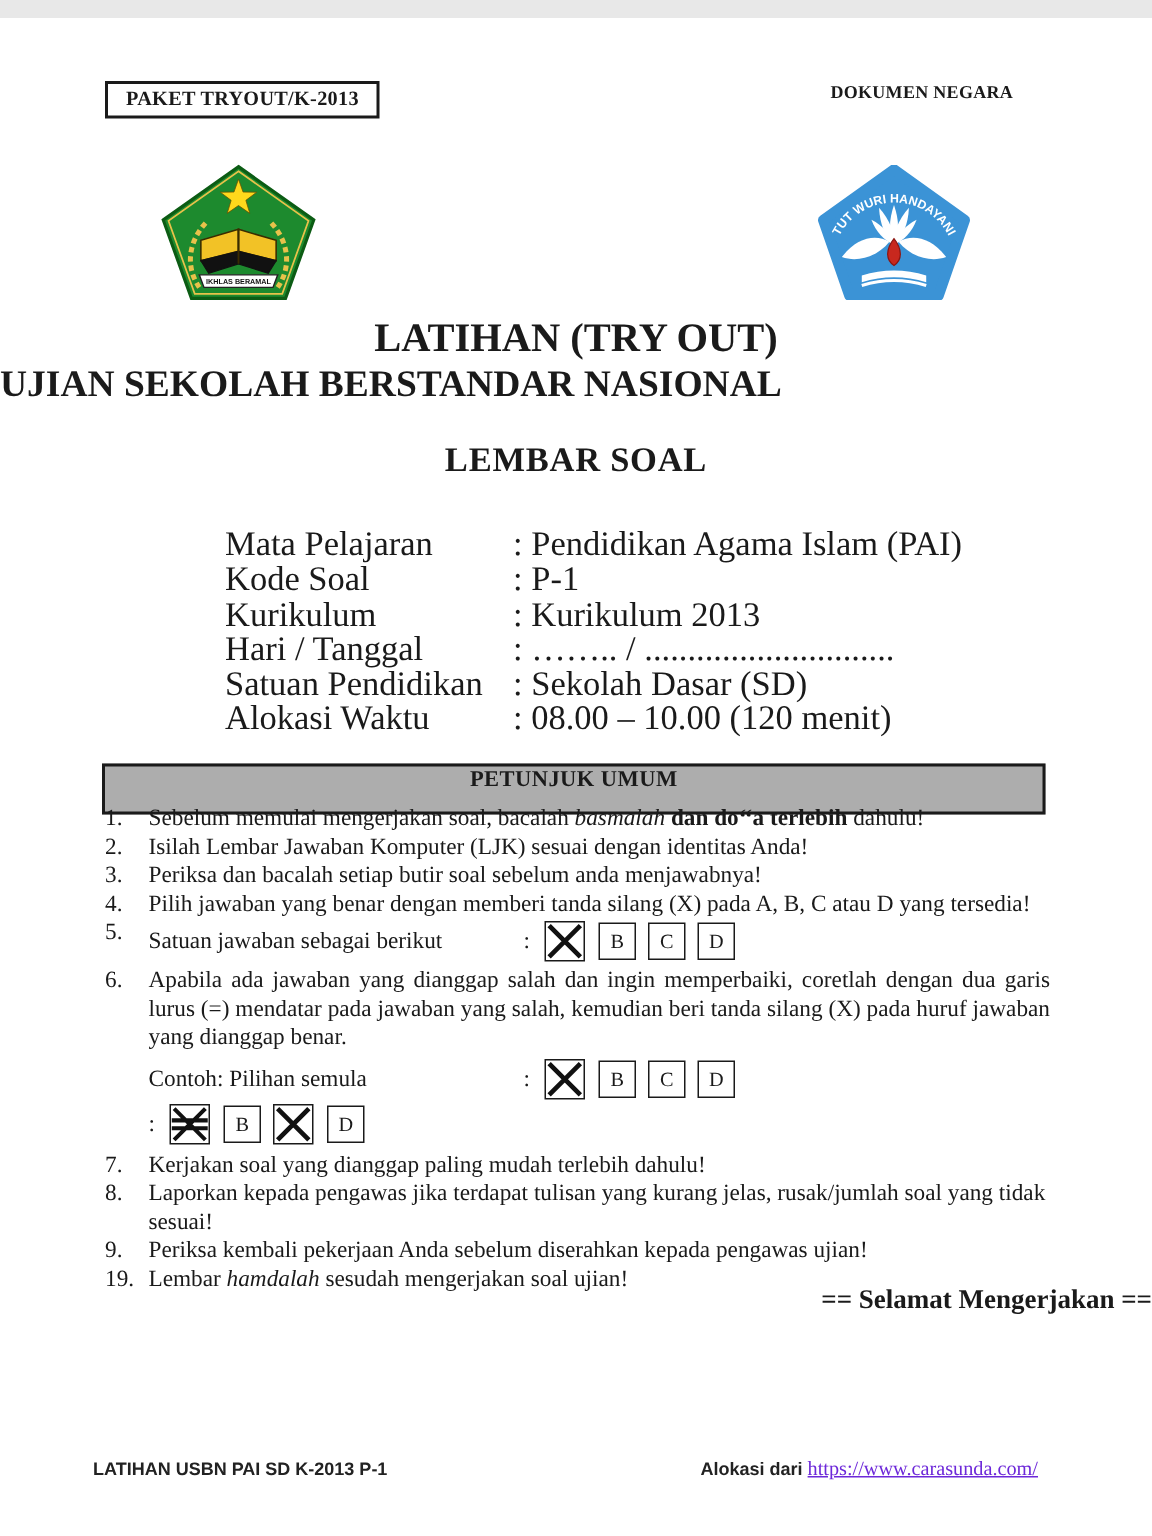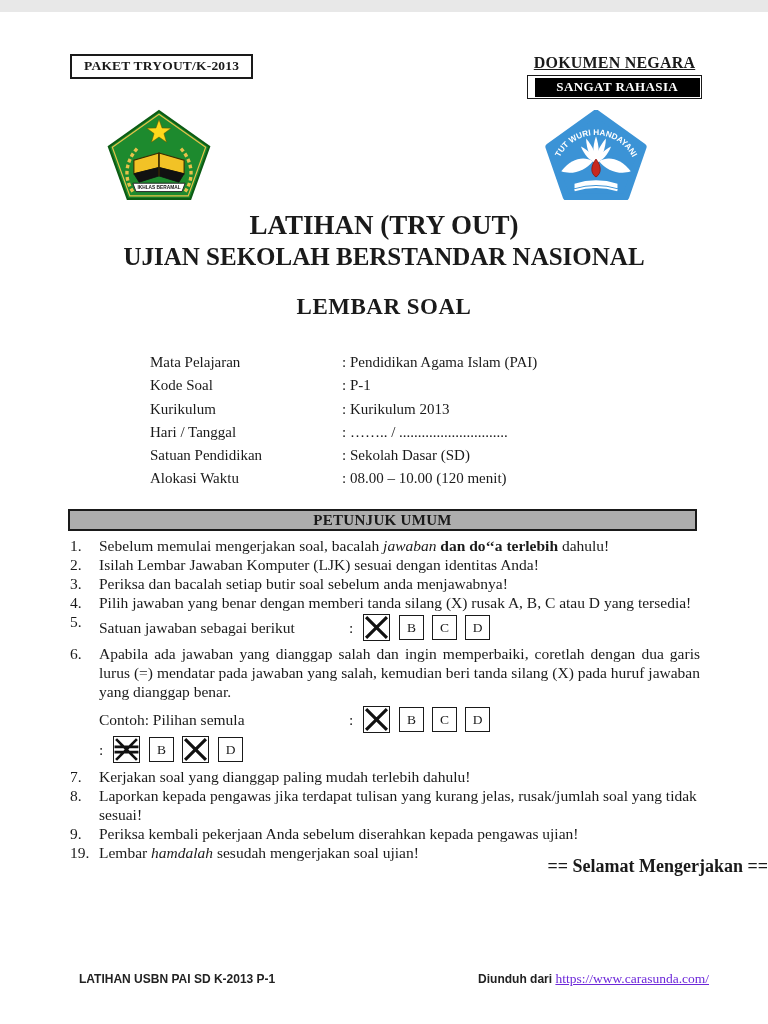--- a/index.html
+++ b/index.html
@@ -8,39 +8,39 @@
     font-family:"Liberation Serif", serif;color:#1a1a1a;overflow:hidden;
     margin:12px auto;
   }
   
   .hdr-left-box{
     position:absolute;left:70px;top:42px;
     border:2px solid #1a1a1a;padding:2px 12px 3px 12px;
     font-weight:bold;font-size:13.5px;letter-spacing:.2px;
   }
   .hdr-right{position:absolute;right:66px;top:42px;width:175px;text-align:center;}
-  .dokumen{font-weight:bold;font-size:16px;letter-spacing:.2px;text-decoration:underline;}
+  .dokumen{font-weight:bold;font-size:12px;letter-spacing:.2px;}
   .rahasia-outer{border:1.5px solid #1a1a1a;margin-top:3px;padding:1.5px 1.5px 1.5px 7px;background:#fff;}
   .rahasia-inner{background:#000;color:#fff;font-weight:bold;font-size:13px;padding:1px 4px 2px 4px;letter-spacing:.4px;}
   
   .logo-left{position:absolute;left:106px;top:97px;}
   .logo-right{position:absolute;left:544px;top:98px;}
   
   .t1{position:absolute;top:198px;left:0;width:100%;text-align:center;font-size:27px;font-weight:bold;}
-  .t2{position:absolute;top:231px;left:0;width:100%;text-align:center;font-size:25px;font-weight:bold;}
+  .t2{position:absolute;top:231px;left:0;width:100%;text-align:left;font-size:25px;font-weight:bold;}
   .t3{position:absolute;top:282px;left:0;width:100%;text-align:center;font-size:23px;font-weight:bold;letter-spacing:.5px;}
   
-  .meta{position:absolute;left:150px;top:339px;font-size:15px;}
+  .meta{position:absolute;left:150px;top:339px;font-size:23px;}
   .meta-row{display:flex;line-height:23.3px;}
   .meta-label{width:192px;flex-shrink:0;}
   
   .graybar{
     position:absolute;left:68px;top:497px;width:629px;box-sizing:border-box;
     background:#adadad;border:2px solid #1a1a1a;
-    text-align:center;font-weight:bold;font-size:15px;padding:1px 0 0 0;letter-spacing:.3px;
+    text-align:center;font-weight:bold;font-size:15px;padding:1px 0 12px 0;letter-spacing:.3px;
   }
   
   .instr{position:absolute;left:70px;top:524px;width:630px;font-size:15.5px;line-height:19px;}
   .item{display:flex;}
   .num{width:29px;flex-shrink:0;}
   .body{flex:1;}
   .just{text-align:justify;}
   .ital{font-style:italic;}
   .bold{font-weight:bold;}
   .boxline{display:flex;align-items:center;margin:2px 0 3px 0;}
@@ -51,38 +51,35 @@
     display:inline-flex;align-items:center;justify-content:center;
     width:23px;height:23px;border:1.4px solid #1a1a1a;margin-right:8px;
     font-size:13.5px;position:relative;background:#fff;flex-shrink:0;
   }
   .abox.big{width:25px;height:25px;border-width:1.8px;margin-right:9px;}
   .abox svg{position:absolute;left:0;top:0;width:100%;height:100%;}
   .exrows{margin:3px 0 1px 0;}
   
   .closing{position:absolute;top:844px;left:0;width:100%;text-align:right;font-size:18px;font-weight:bold;}
   
-  .footer{position:absolute;left:79px;top:959px;width:630px;display:flex;justify-content:space-between;align-items:baseline;
+  .footer{position:absolute;left:62px;top:959px;width:630px;display:flex;justify-content:space-between;align-items:baseline;
     font-family:"Liberation Sans", sans-serif;font-size:12px;font-weight:bold;color:#222;}
   .footer-right{font-weight:bold;}
   .dl-link{font-family:"Liberation Serif", serif;font-size:13.5px;color:#6d28d9;text-decoration:underline;font-weight:normal;}
 </style>
 </head>
 <body>
 
 <div class="page">
 
   <div class="hdr-left-box">
     <span>PAKET TRYOUT/K-2013</span>
   </div>
   <div class="hdr-right">
     <div class="dokumen">DOKUMEN NEGARA</div>
-    <div class="rahasia-outer">
-      <div class="rahasia-inner">SANGAT RAHASIA</div>
-    </div>
   </div>
 
   <div class="logo-left">
     <svg width="106" height="92" viewBox="0 0 100 88">
       <polygon points="50,2 98,36 80,86 20,86 2,36" fill="#1d8a2e" stroke="#0c5c14" stroke-width="2"></polygon>
       <polygon points="50,2 98,36 80,86 20,86 2,36" fill="none" stroke="#e8c24a" stroke-width="1.2" transform="translate(50,44) scale(0.93) translate(-50,-44)"></polygon>
 
       <polygon fill="#ffd91c" stroke="#6b5200" stroke-width="0.5" points="50,10 52.9,18.2 61.6,18.3 54.7,23.5 57.2,31.8 50,26.8 42.8,31.8 45.3,23.5 38.4,18.3 47.1,18.2"></polygon>
 
       <path d="M29,38 C18,50 16,66 25,79" fill="none" stroke="#e8c24a" stroke-width="3.2" stroke-dasharray="3.5,2.4"></path>
@@ -164,36 +161,36 @@
         <span>: 08.00 – 10.00 (120 menit)</span>
       </div>
   </div>
 
   <div class="graybar">PETUNJUK UMUM</div>
 
   <div class="instr">
 
     <div class="item">
       <span class="num">1.</span>
-      <div class="body"><span>Sebelum memulai mengerjakan soal, bacalah </span><span class="ital">jawaban</span><span class="bold"> dan do‘‘a terlebih </span><span>dahulu!</span></div>
+      <div class="body"><span>Sebelum memulai mengerjakan soal, bacalah </span><span class="ital">basmalah</span><span class="bold"> dan do‘‘a terlebih </span><span>dahulu!</span></div>
     </div>
 
     <div class="item">
       <span class="num">2.</span>
       <div class="body">Isilah Lembar Jawaban Komputer (LJK) sesuai dengan identitas Anda!</div>
     </div>
 
     <div class="item">
       <span class="num">3.</span>
       <div class="body">Periksa dan bacalah setiap butir soal sebelum anda menjawabnya!</div>
     </div>
 
     <div class="item">
       <span class="num">4.</span>
-      <div class="body">Pilih jawaban yang benar dengan memberi tanda silang (X) rusak A, B, C atau D yang tersedia!</div>
+      <div class="body">Pilih jawaban yang benar dengan memberi tanda silang (X) pada A, B, C atau D yang tersedia!</div>
     </div>
 
     <div class="item">
       <span class="num">5.</span>
       <div class="body">
         <div class="boxline">
           <span class="boxlbl">Satuan jawaban sebagai berikut</span>
           <span class="colon">:</span>
           <span class="abox big">
             <svg viewBox="0 0 24 24">
@@ -280,16 +277,16 @@
       <span class="num">19.</span>
       <div class="body"><span>Lembar </span><span class="ital">hamdalah</span><span> sesudah mengerjakan soal ujian!</span></div>
     </div>
 
   </div>
 
   <div class="closing">== Selamat Mengerjakan ==</div>
 
   <div class="footer">
     <span>LATIHAN USBN PAI SD K-2013 P-1</span>
-    <span class="footer-right"><span>Diunduh dari </span><a href="#" class="dl-link">https://www.carasunda.com/</a></span>
+    <span class="footer-right"><span>Alokasi dari </span><a href="#" class="dl-link">https://www.carasunda.com/</a></span>
   </div>
 
 </div>
 
 </body></html>

